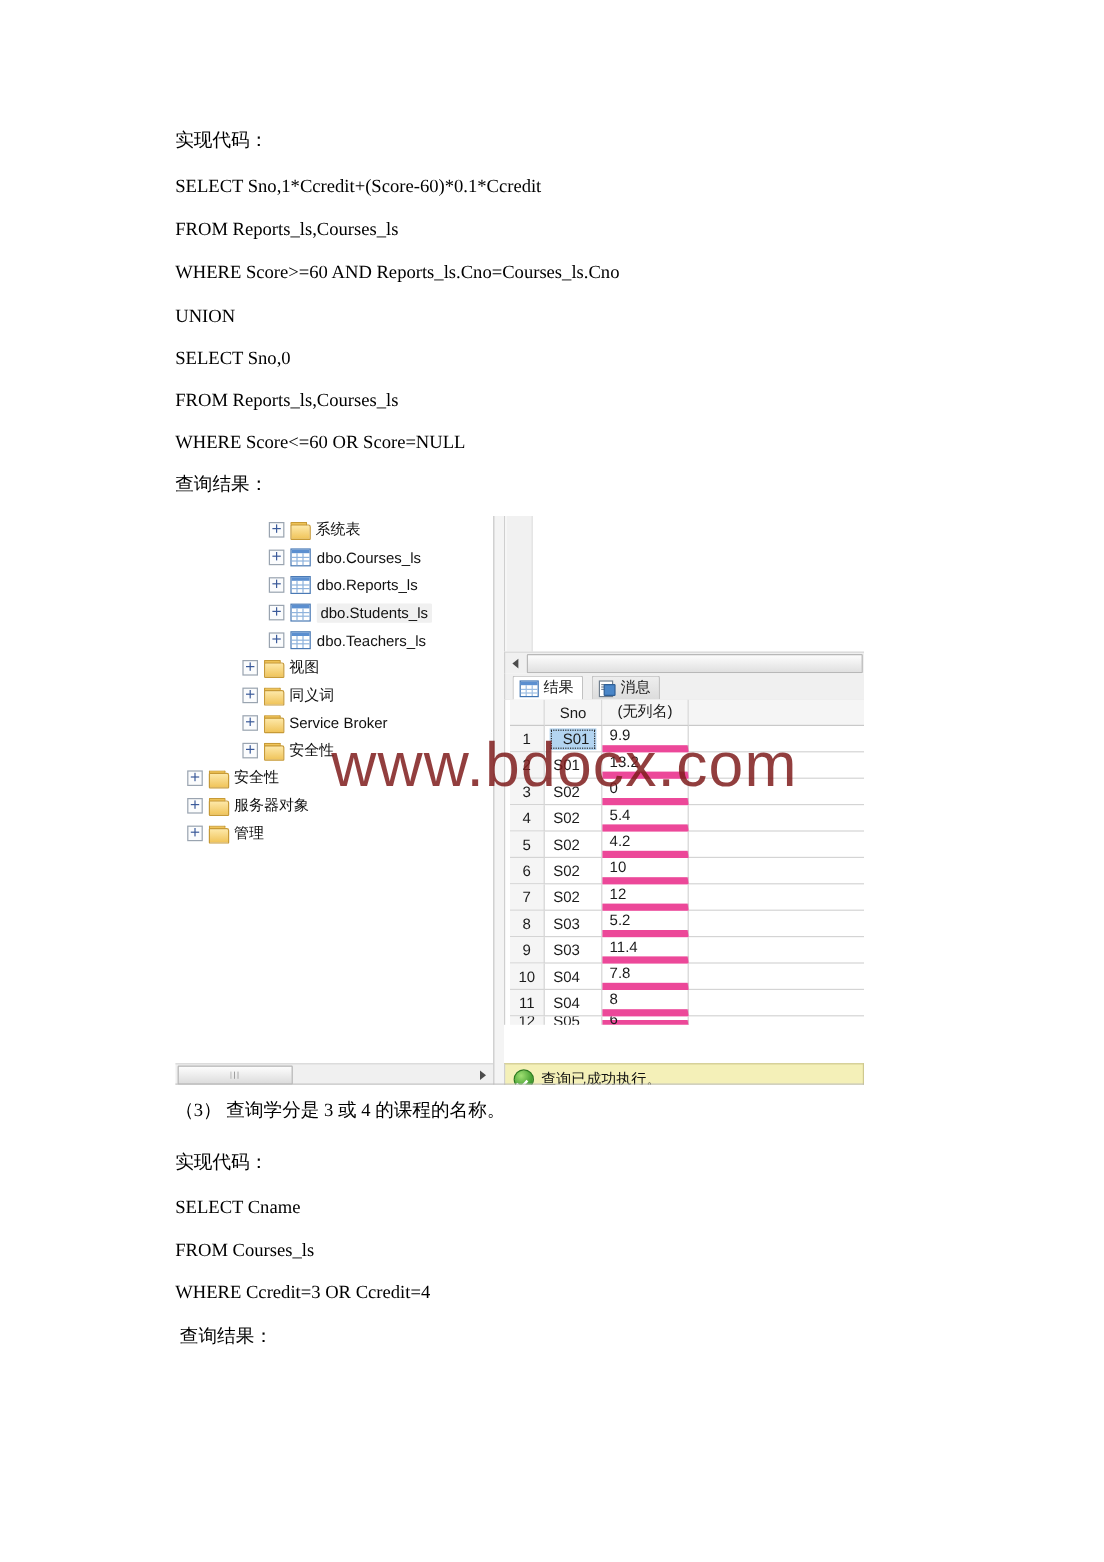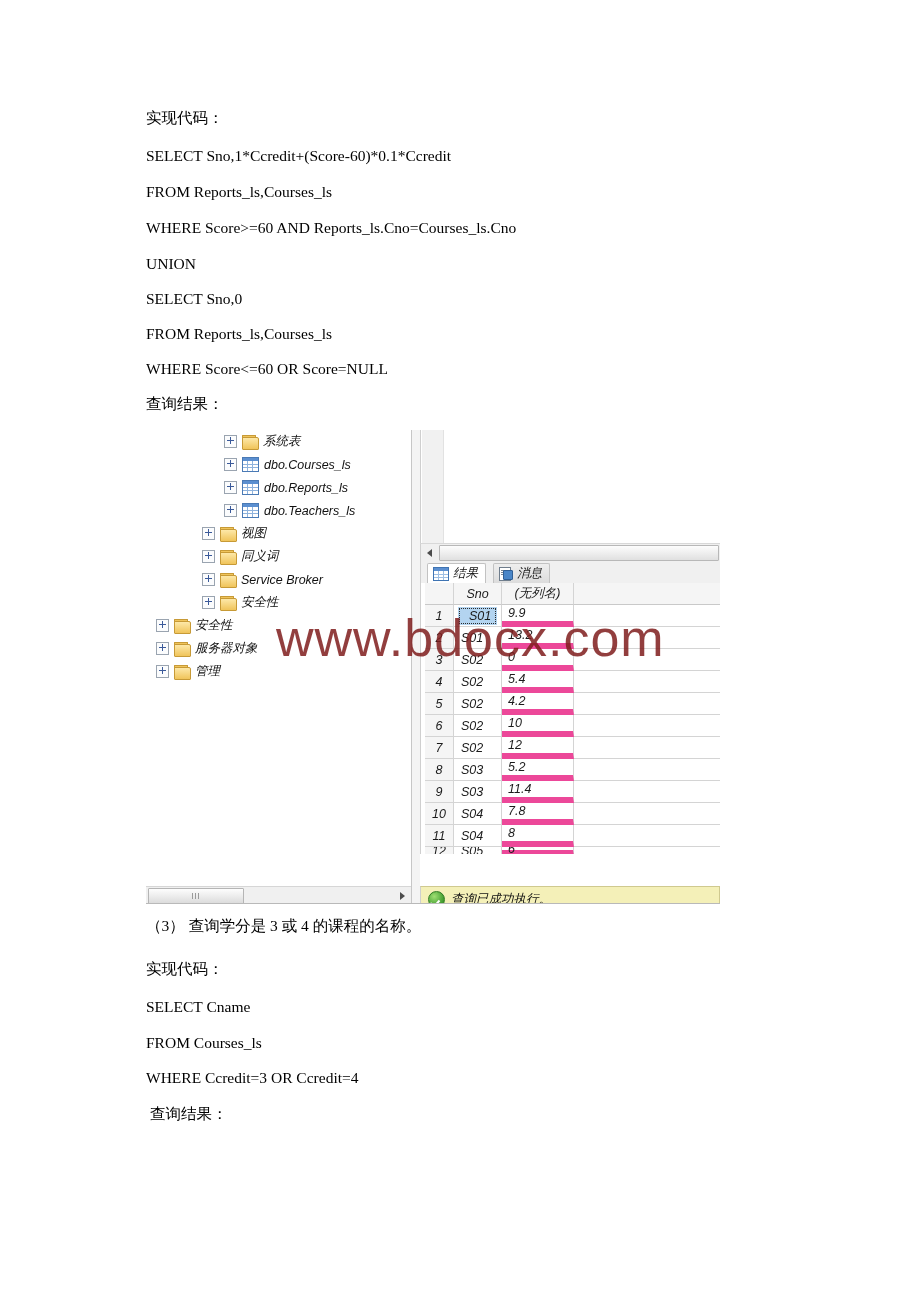--- a/index.html
+++ b/index.html
@@ -46,21 +46,20 @@
   #ssms-shot {
     position: absolute;
     left: 146px;
     top: 430px;
     width: 574px;
     height: 474px;
     background: #ffffff;
     font-family: "Liberation Sans", sans-serif;
     overflow: hidden;
     z-index: 10;
-    font-style: italic;
   }
 
   
   .tree-pane {
     position: absolute;
     left: 0;
     top: 0;
     width: 265px;
     height: 474px;
     background: #ffffff;
@@ -467,20 +466,31 @@
         <div class="tree-row" style="padding-left: 78px;">
           <span class="expander"></span>
           <span class="ico-table">
             <span class="hdr"></span>
             <span class="v1"></span>
             <span class="v2"></span>
             <span class="h1"></span>
             <span class="h2"></span>
           </span>
           <span class="lbl">dbo.Reports_ls</span>
+        </div>
+        <div class="tree-row sel" style="padding-left: 78px;">
+          <span class="expander"></span>
+          <span class="ico-table">
+            <span class="hdr"></span>
+            <span class="v1"></span>
+            <span class="v2"></span>
+            <span class="h1"></span>
+            <span class="h2"></span>
+          </span>
+          <span class="lbl">dbo.Students_ls</span>
         </div>
         <div class="tree-row" style="padding-left: 78px;">
           <span class="expander"></span>
           <span class="ico-table">
             <span class="hdr"></span>
             <span class="v1"></span>
             <span class="v2"></span>
             <span class="h1"></span>
             <span class="h2"></span>
           </span>

